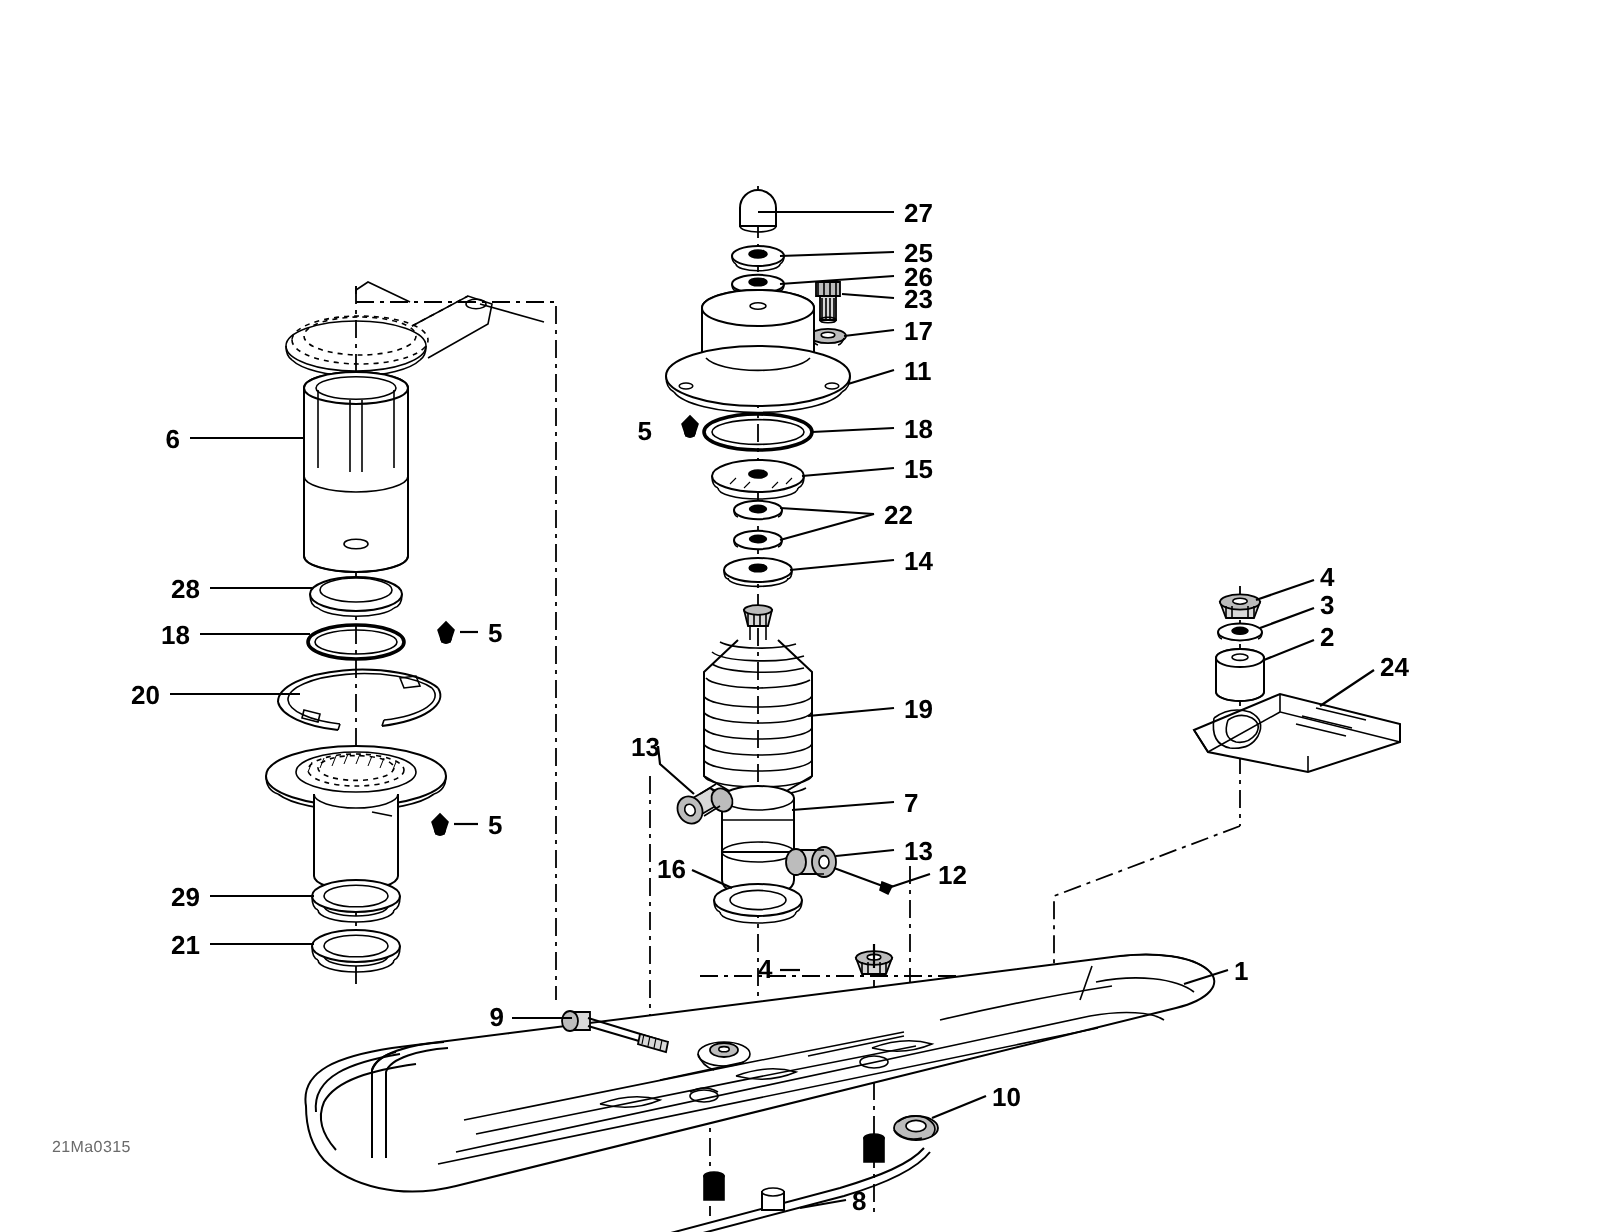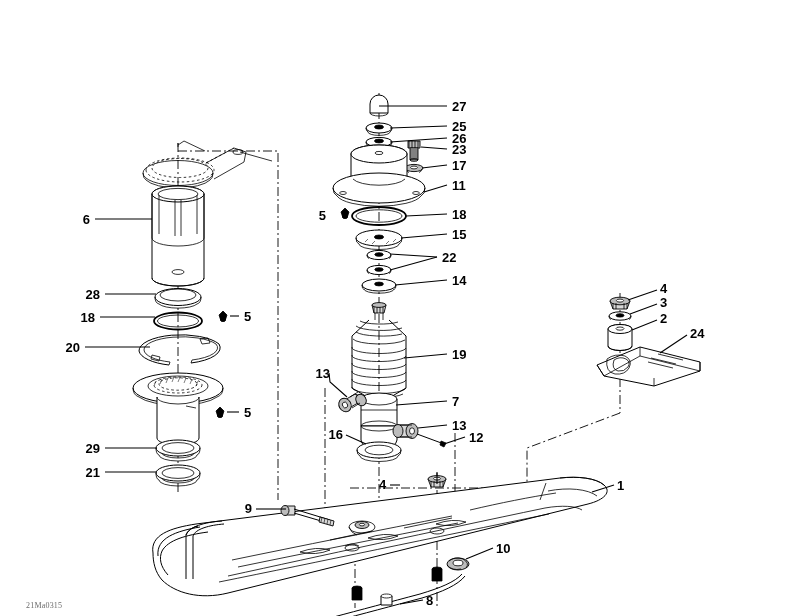--- a/index.html
+++ b/index.html
@@ -17,22 +17,22 @@
   .hid{fill:none;stroke:#000;stroke-width:0.8;stroke-dasharray:2.5 2.5;}
   .wht{fill:#ffffff;stroke:#000;stroke-width:1;}
   .wht-t{fill:#ffffff;stroke:#000;stroke-width:0.8;}
   .blk{fill:#000000;stroke:#000;stroke-width:0.8;}
   .gry{fill:#d8d8d8;stroke:#000;stroke-width:0.9;}
   .gry2{fill:#bcbcbc;stroke:#000;stroke-width:0.9;}
   .lbl{font-family:"Liberation Sans", sans-serif;font-size:13px;font-weight:bold;fill:#000;}
   .lbl-r{text-anchor:end;}
   .lbl-l{text-anchor:start;}
   .watermark{
-    position:absolute;left:26px;top:601px;
-    font-family:Liberation Serif, serif;
+    position:absolute;left:26px;top:569px;
+    font-family:Liberation Sans, sans-serif;
     font-size:8px;color:#6a6a6a;letter-spacing:0.2px;
     white-space:nowrap;
   }
 </style>
 </head>
 <body>
 
 <div id="diagram-root">
 <svg width="800" height="616" viewBox="0 0 800 616" xmlns="http://www.w3.org/2000/svg">
 

